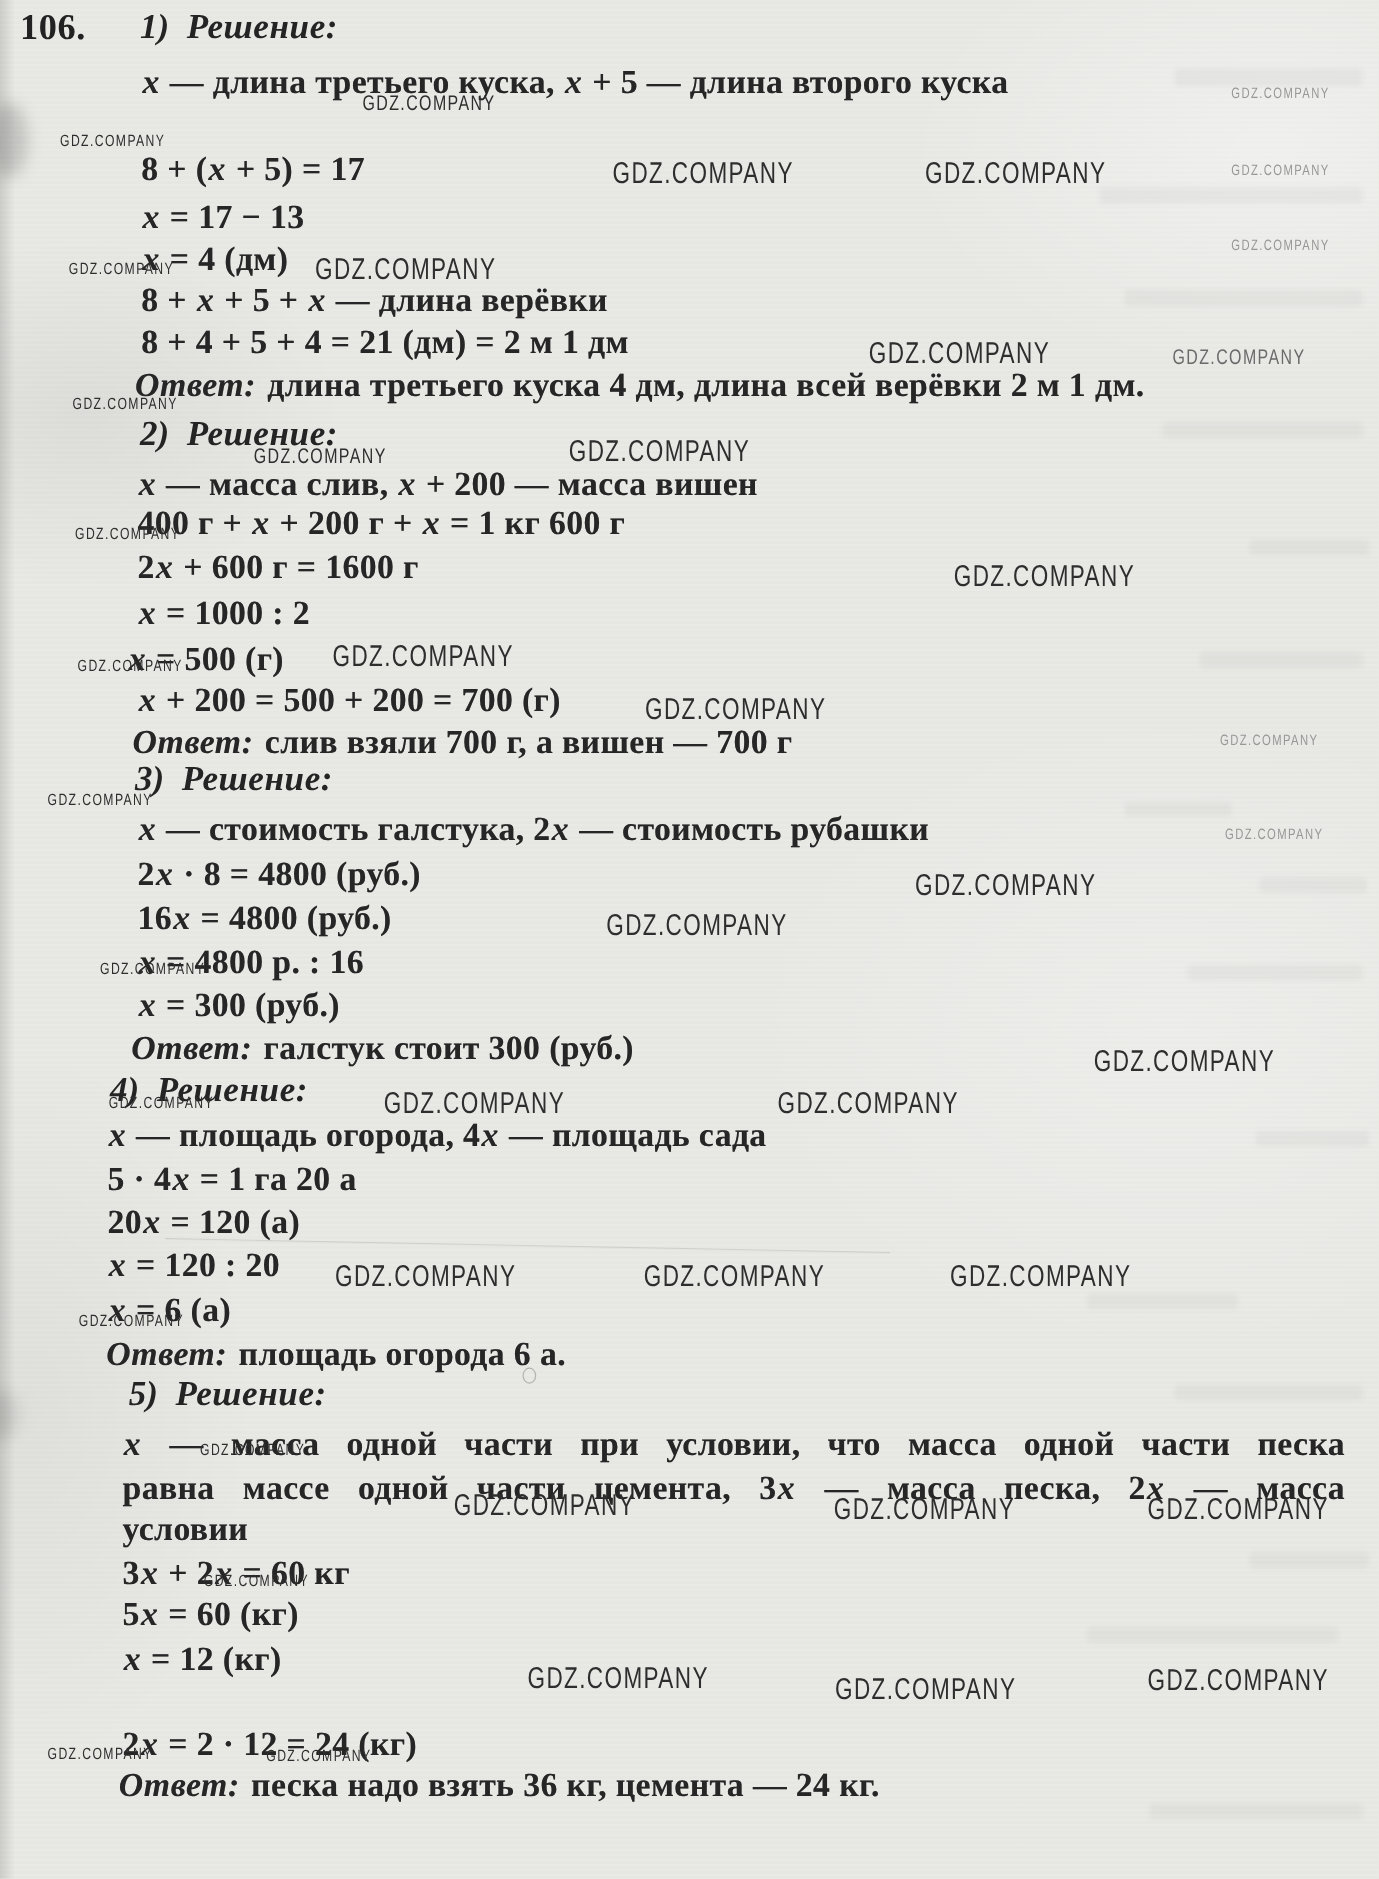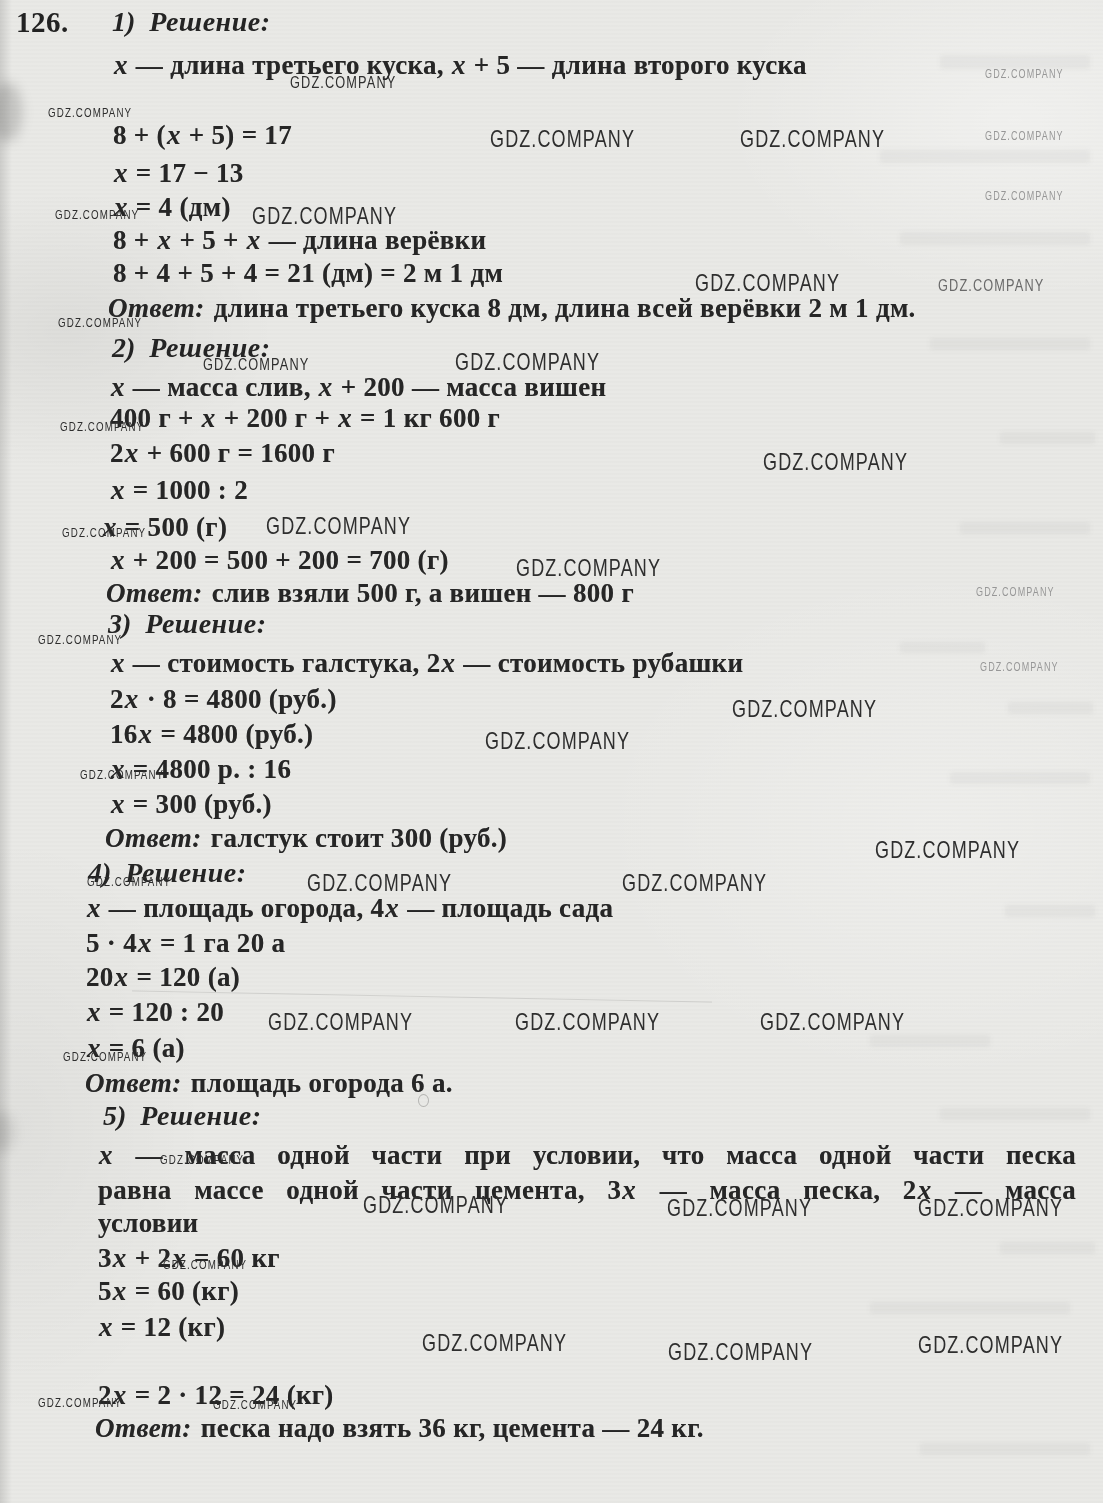--- a/index.html
+++ b/index.html
@@ -79,46 +79,46 @@
   <div class="bleed" style="left:900px;top:642px;width:85px;height:11px"></div>
   <div class="bleed" style="left:1008px;top:702px;width:85px;height:12px"></div>
   <div class="bleed" style="left:950px;top:772px;width:140px;height:12px"></div>
   <div class="bleed" style="left:1005px;top:905px;width:90px;height:12px"></div>
   <div class="bleed" style="left:870px;top:1035px;width:120px;height:12px"></div>
   <div class="bleed" style="left:940px;top:1108px;width:150px;height:12px"></div>
   <div class="bleed" style="left:1000px;top:1242px;width:95px;height:12px"></div>
   <div class="bleed" style="left:870px;top:1302px;width:200px;height:12px"></div>
   <div class="bleed" style="left:920px;top:1443px;width:170px;height:12px"></div>
 
-  <div class="pnum">126.</div>
+  <div class="pnum">106.</div>
 
   <div class="head" style="left:112px;top:6px">
     <span class="num">1)</span><span class="ttl">Решение:</span>
   </div>
   <div class="line mx" style="left:113px;top:50px"><i class="vx">x</i> — длина третьего куска, <i class="vx">x</i> + 5 — длина второго куска</div>
   <div class="line mx" style="left:113px;top:120px">8 + (<i class="vx">x</i> + 5) = 17</div>
   <div class="line mx" style="left:113px;top:158px"><i class="vx">x</i> = 17 − 13</div>
   <div class="line mx" style="left:113px;top:192px"><i class="vx">x</i> = 4 (дм)</div>
   <div class="line mx" style="left:113px;top:225px">8 + <i class="vx">x</i> + 5 + <i class="vx">x</i> — длина верёвки</div>
   <div class="line mx" style="left:113px;top:258px">8 + 4 + 5 + 4 = 21 (дм) = 2 м 1 дм</div>
   <div class="line ans" style="left:108px;top:293px">
-    <span class="alabel">Ответ:</span><span class="mx">длина третьего куска 8 дм, длина всей верёвки 2 м 1 дм.</span>
+    <span class="alabel">Ответ:</span><span class="mx">длина третьего куска 4 дм, длина всей верёвки 2 м 1 дм.</span>
   </div>
 
   <div class="head" style="left:112px;top:332px">
     <span class="num">2)</span><span class="ttl">Решение:</span>
   </div>
   <div class="line mx" style="left:110px;top:372px"><i class="vx">x</i> — масса слив, <i class="vx">x</i> + 200 — масса вишен</div>
   <div class="line mx" style="left:110px;top:403px">400 г + <i class="vx">x</i> + 200 г + <i class="vx">x</i> = 1 кг 600 г</div>
   <div class="line mx" style="left:110px;top:438px">2<i class="vx">x</i> + 600 г = 1600 г</div>
   <div class="line mx" style="left:110px;top:475px"><i class="vx">x</i> = 1000 : 2</div>
   <div class="line mx" style="left:102px;top:512px"><i class="vx">x</i> = 500 (г)</div>
   <div class="line mx" style="left:110px;top:545px"><i class="vx">x</i> + 200 = 500 + 200 = 700 (г)</div>
   <div class="line ans" style="left:106px;top:578px">
-    <span class="alabel">Ответ:</span><span class="mx">слив взяли 500 г, а вишен — 800 г</span>
+    <span class="alabel">Ответ:</span><span class="mx">слив взяли 700 г, а вишен — 700 г</span>
   </div>
 
   <div class="head" style="left:108px;top:608px">
     <span class="num">3)</span><span class="ttl">Решение:</span>
   </div>
   <div class="line mx" style="left:110px;top:648px"><i class="vx">x</i> — стоимость галстука, 2<i class="vx">x</i> — стоимость рубашки</div>
   <div class="line mx" style="left:110px;top:684px">2<i class="vx">x</i> · 8 = 4800 (руб.)</div>
   <div class="line mx" style="left:110px;top:719px">16<i class="vx">x</i> = 4800 (руб.)</div>
   <div class="line mx" style="left:110px;top:754px"><i class="vx">x</i> = 4800 р. : 16</div>
   <div class="line mx" style="left:110px;top:789px"><i class="vx">x</i> = 300 (руб.)</div>

